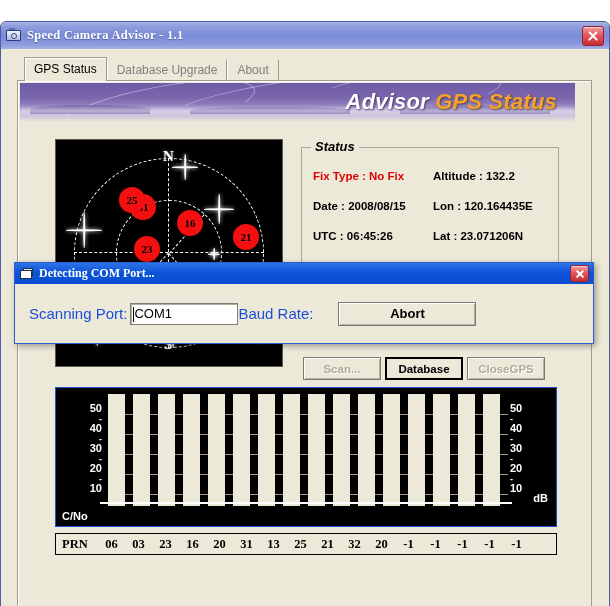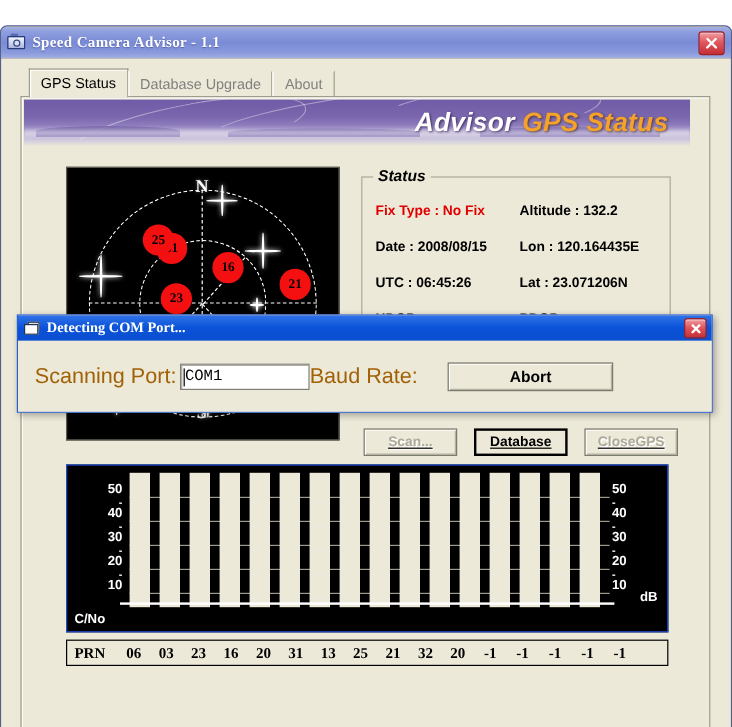--- a/index.html
+++ b/index.html
@@ -303,22 +303,21 @@
     font-weight: bold;
     color: #000000;
   }
   .status-grid .fix { color: #e00000; }
 
   
   .btnrow {
     position: absolute;
     left: 285px; top: 276px;
     display: flex;
-    gap: 14px;
-    text-decoration: underline;
+    gap: 4px;
   }
   .btn {
     width: 78px; height: 23px;
     font-size: 11.5px;
     font-weight: bold;
     font-family: "Liberation Sans", sans-serif;
     background: #ece9d8;
     border: 1px solid #7b7b6e;
     box-shadow: inset 1px 1px 0 #ffffff, inset -1px -1px 0 #b5b2a4;
     box-sizing: border-box;
@@ -487,39 +486,39 @@
   .dlg-close::after  { transform: rotate(-45deg); }
   .dlg-body {
     position: absolute;
     left: 0; top: 21px; right: 0; bottom: 0;
     background: #ece9d8;
     display: flex;
     align-items: center;
     padding-left: 14px;
   }
   .dlg-label {
-    font-size: 18px;
-    color: #a16207;
+    font-size: 15px;
+    color: #1d4ed8;
     white-space: nowrap;
     margin-right: 3px;
   }
   .dlg-input {
     height: 22px;
     background: #ffffff;
     border: 1px solid #7f7f76;
     box-shadow: inset 1px 1px 0 #b0ada0;
     box-sizing: border-box;
     display: flex;
     align-items: center;
     padding-left: 3px;
     font-size: 13px;
     color: #000000;
     position: relative;
   }
-  .dlg-input.port { width: 108px; font-family: Liberation Mono, monospace; }
+  .dlg-input.port { width: 108px; }
   .dlg-input.baud { width: 110px; margin-left: 4px; }
   .dlg-input .caret {
     position: absolute;
     left: 2px; top: 3px;
     width: 1px; height: 15px;
     background: #000000;
   }
   .dlg-btn {
     width: 138px; height: 24px;
     margin-left: 22px;

